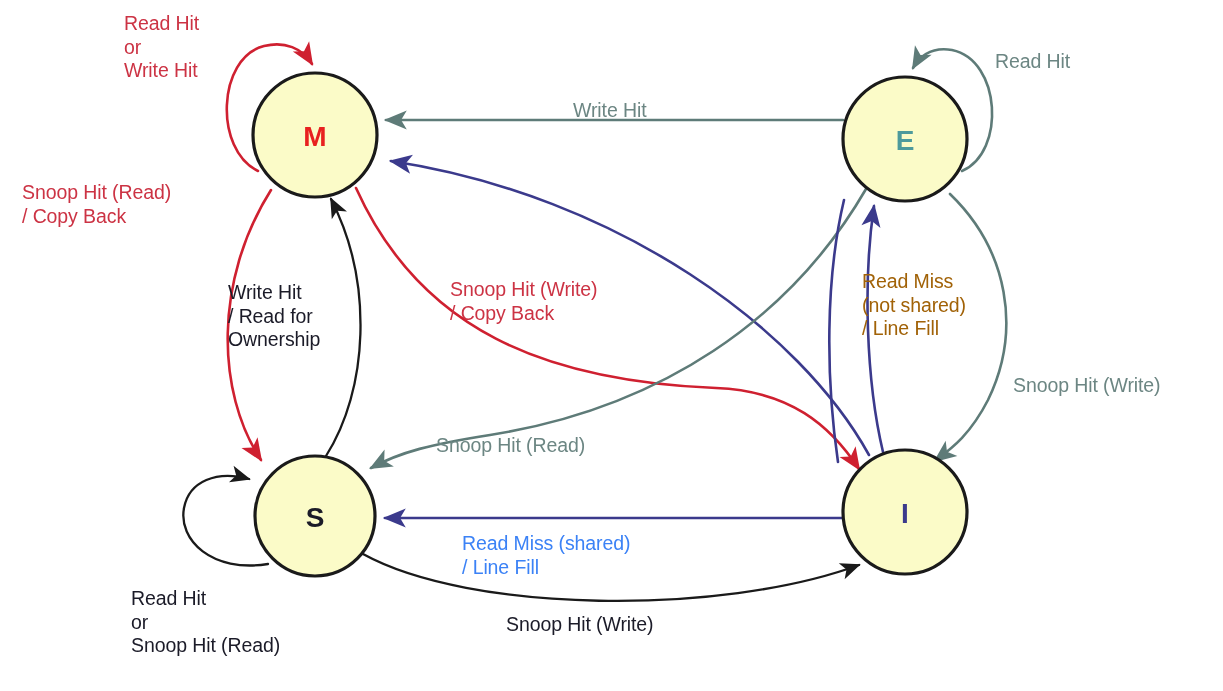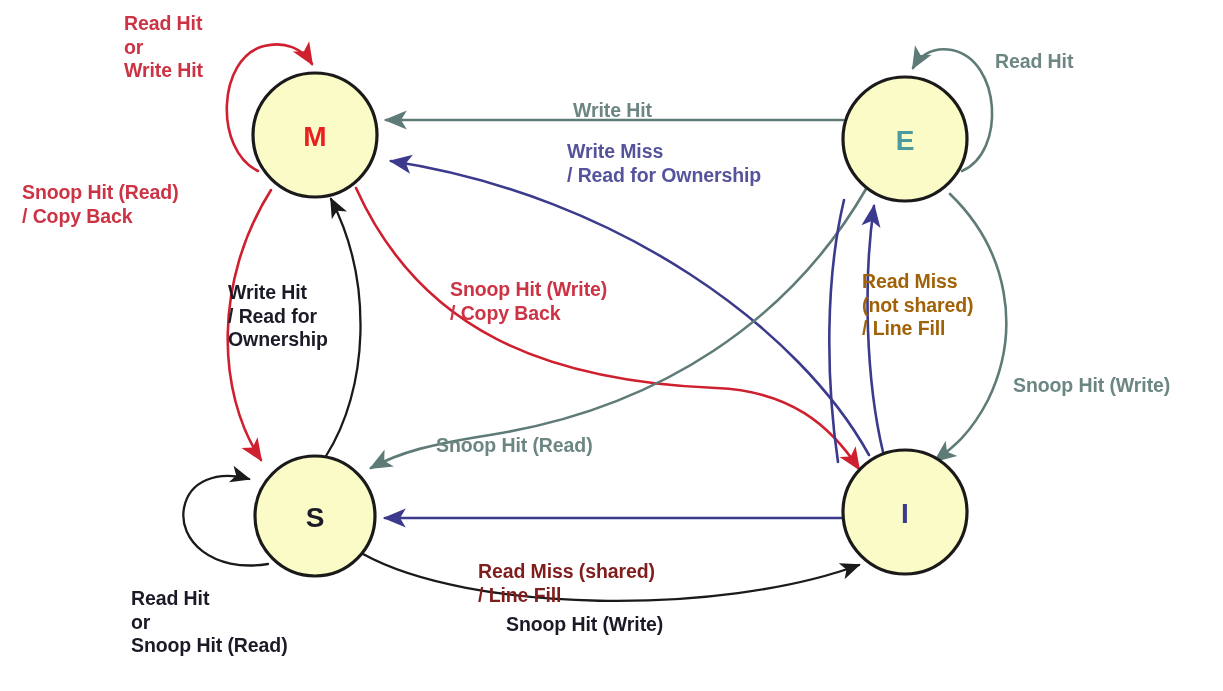--- a/index.html
+++ b/index.html
@@ -43,21 +43,21 @@
   }
   .edge-thin {
     fill: none;
     stroke-width: 2.3;
     stroke-linecap: round;
   }
   .lbl {
     position: absolute;
     font-family: "Liberation Sans", sans-serif;
     font-size: 19.5px;
-    font-weight: bold;
+    font-weight: normal;
     line-height: 1.21;
     white-space: pre;
     letter-spacing: -0.1px;
   }
 </style>
 </head>
 <body>
 
 <div id="diagram-root">
 
@@ -132,37 +132,35 @@
 
   <div class="lbl" style="left:22px; top:181px; color:#cc3344;">Snoop Hit (Read)
 / Copy Back</div>
 
   <div class="lbl" style="left:228px; top:281px; color:#1b1b28;">Write Hit
 / Read for
 Ownership</div>
 
   <div class="lbl" style="left:573px; top:99px; color:#6c8683;">Write Hit</div>
 
-  <div class="lbl" style="left:567px; top:140px; color:#55539b;">Write Miss
-/ Read for Ownership</div>
 
   <div class="lbl" style="left:995px; top:50px; color:#6c8683;">Read Hit</div>
 
   <div class="lbl" style="left:450px; top:278px; color:#cc3344;">Snoop Hit (Write)
 / Copy Back</div>
 
   <div class="lbl" style="left:862px; top:270px; color:#a16207;">Read Miss
 (not shared)
 / Line Fill</div>
 
   <div class="lbl" style="left:1013px; top:374px; color:#6c8683;">Snoop Hit (Write)</div>
 
   <div class="lbl" style="left:436px; top:434px; color:#6c8683;">Snoop Hit (Read)</div>
 
-  <div class="lbl" style="left:478px; top:532px; color:#7f1d1d;margin-top:28px;">Read Miss (shared)
+  <div class="lbl" style="left:462px; top:532px; color:#3b82f6;">Read Miss (shared)
 / Line Fill</div>
 
   <div class="lbl" style="left:506px; top:613px; color:#1b1b28;">Snoop Hit (Write)</div>
 
   <div class="lbl" style="left:131px; top:587px; color:#1b1b28;">Read Hit
 or
 Snoop Hit (Read)</div>
 
 </div>
 

